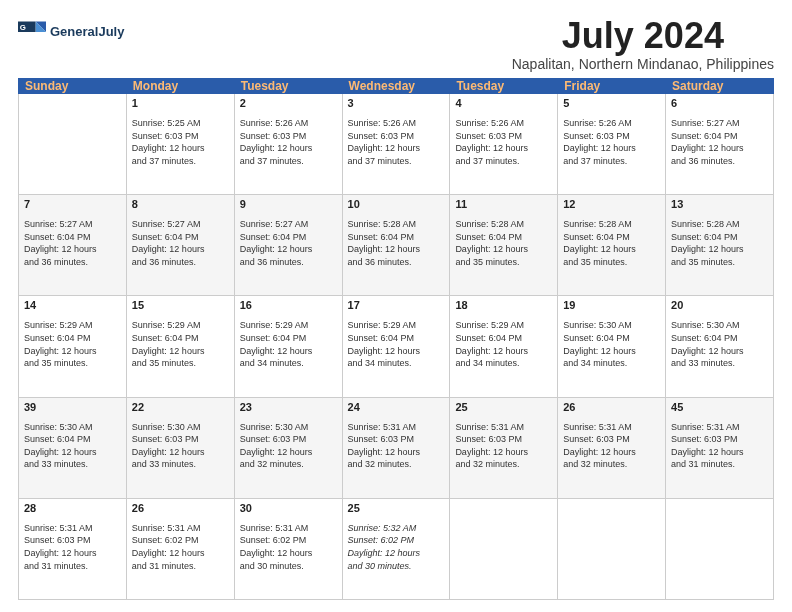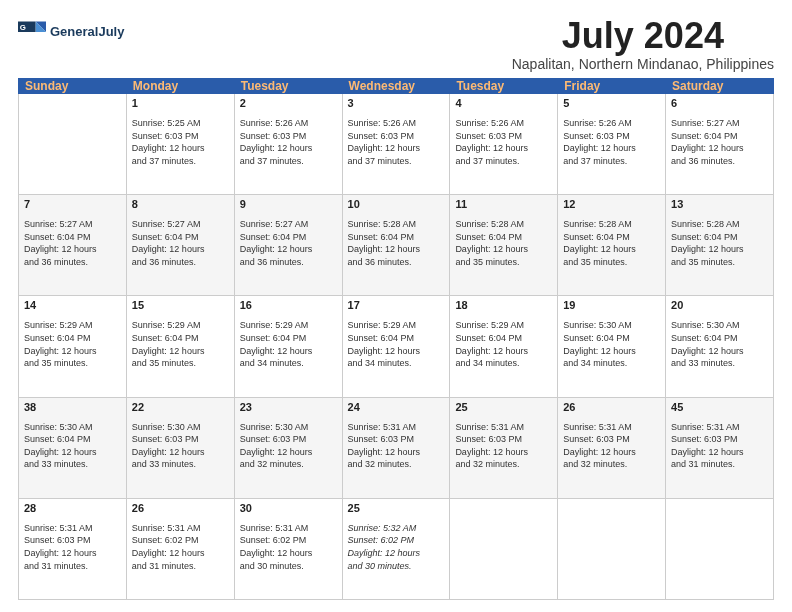--- a/index.html
+++ b/index.html
@@ -277,21 +277,21 @@
           <td>
             <span class="day-number">20</span>
             <div class="day-info" style="white-space: pre-line;">Sunrise: 5:30 AM
 Sunset: 6:04 PM
 Daylight: 12 hours
 and 33 minutes.</div>
           </td>
         </tr>
         <tr>
           <td>
-            <span class="day-number">38</span>
+            <span class="day-number">39</span>
             <div class="day-info" style="white-space: pre-line;">Sunrise: 5:30 AM
 Sunset: 6:04 PM
 Daylight: 12 hours
 and 33 minutes.</div>
           </td>
           <td>
             <span class="day-number">22</span>
             <div class="day-info" style="white-space: pre-line;">Sunrise: 5:30 AM
 Sunset: 6:03 PM
 Daylight: 12 hours

